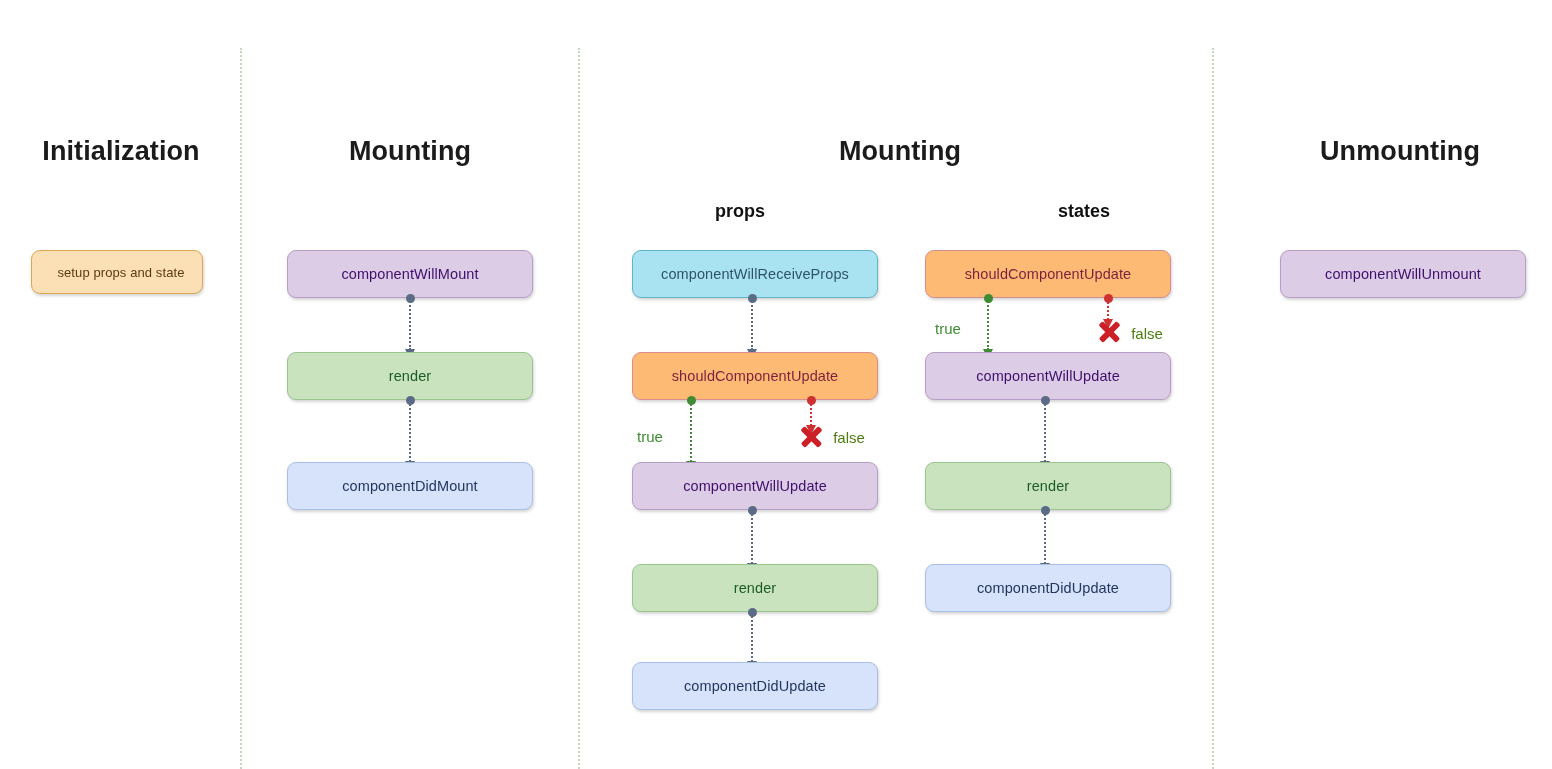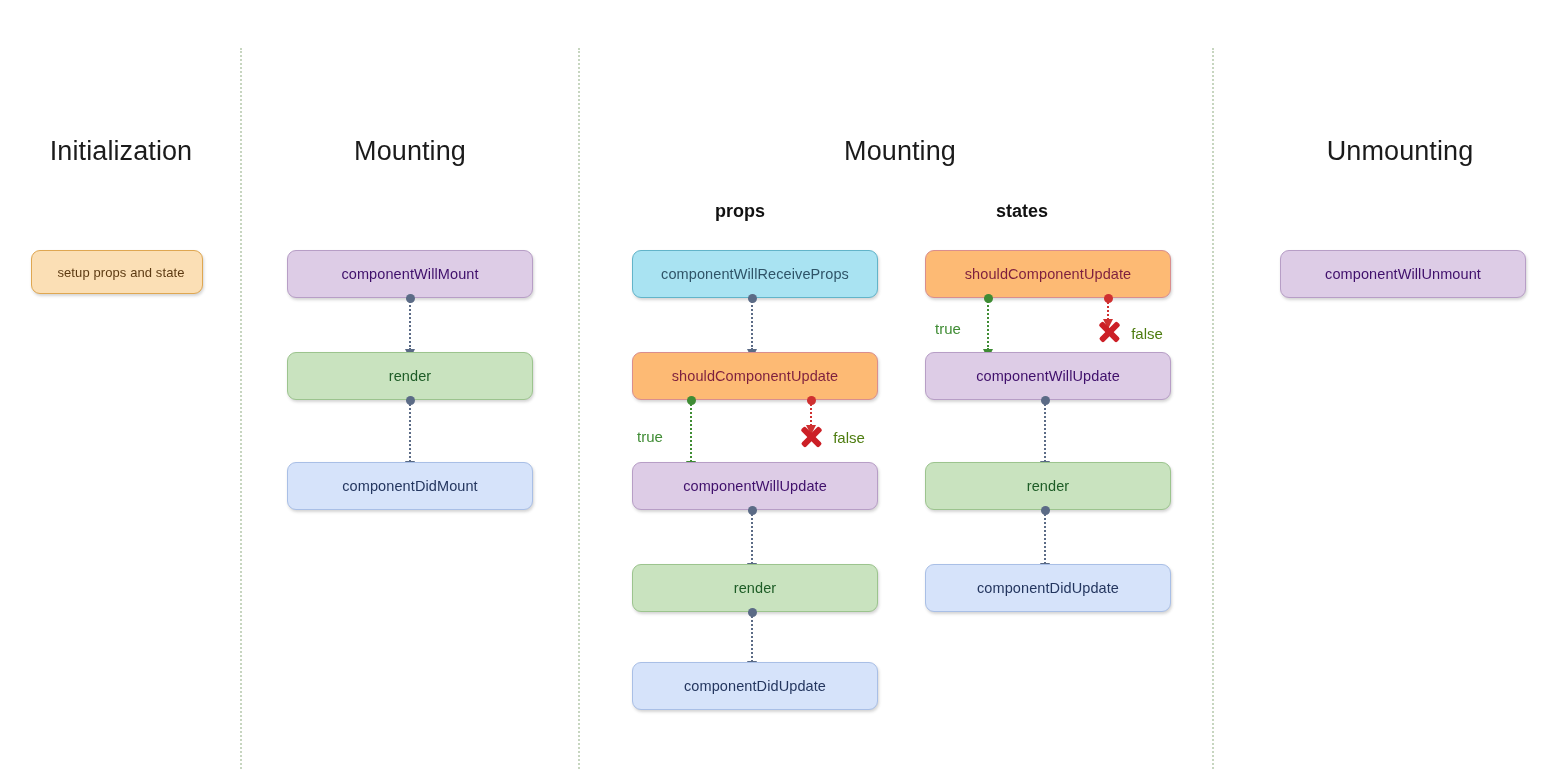--- a/index.html
+++ b/index.html
@@ -12,21 +12,21 @@
 
   
   .divider{
     position:absolute;top:48px;bottom:0;width:0;
     border-left:2px dotted #c7d6c0;
   }
 
   
   .phase-title{
     position:absolute;text-align:center;
-    font-size:27px;font-weight:400;color:#1b1b1b;
+    font-size:27px;font-weight:700;color:#1b1b1b;
     letter-spacing:.1px;white-space:nowrap;
     transform:translateX(-50%);
   }
   .sub-title{
     position:absolute;text-align:center;
     font-size:18px;font-weight:700;color:#111111;
     white-space:nowrap;transform:translateX(-50%);
   }
 
   
@@ -103,21 +103,21 @@
   <div class="divider" style="left:240px"></div>
   <div class="divider" style="left:578px"></div>
   <div class="divider" style="left:1212px"></div>
 
   <div class="phase-title" style="left:121px;top:136px">Initialization</div>
   <div class="phase-title" style="left:410px;top:136px">Mounting</div>
   <div class="phase-title" style="left:900px;top:136px">Mounting</div>
   <div class="phase-title" style="left:1400px;top:136px">Unmounting</div>
 
   <div class="sub-title" style="left:740px;top:201px">props</div>
-  <div class="sub-title" style="left:1022px;top:201px">states</div>
+  <div class="sub-title" style="left:1084px;top:201px">states</div>
 
   <div class="node small n-orange" style="left:31px;top:250px">setup props and state</div>
 
   <div class="node n-purple" style="left:287px;top:250px">componentWillMount</div>
   <div class="conn" style="left:410px;top:298px;height:52px">
     <div class="line"></div>
     <div class="dot"></div>
     <div class="head"></div>
   </div>
 

